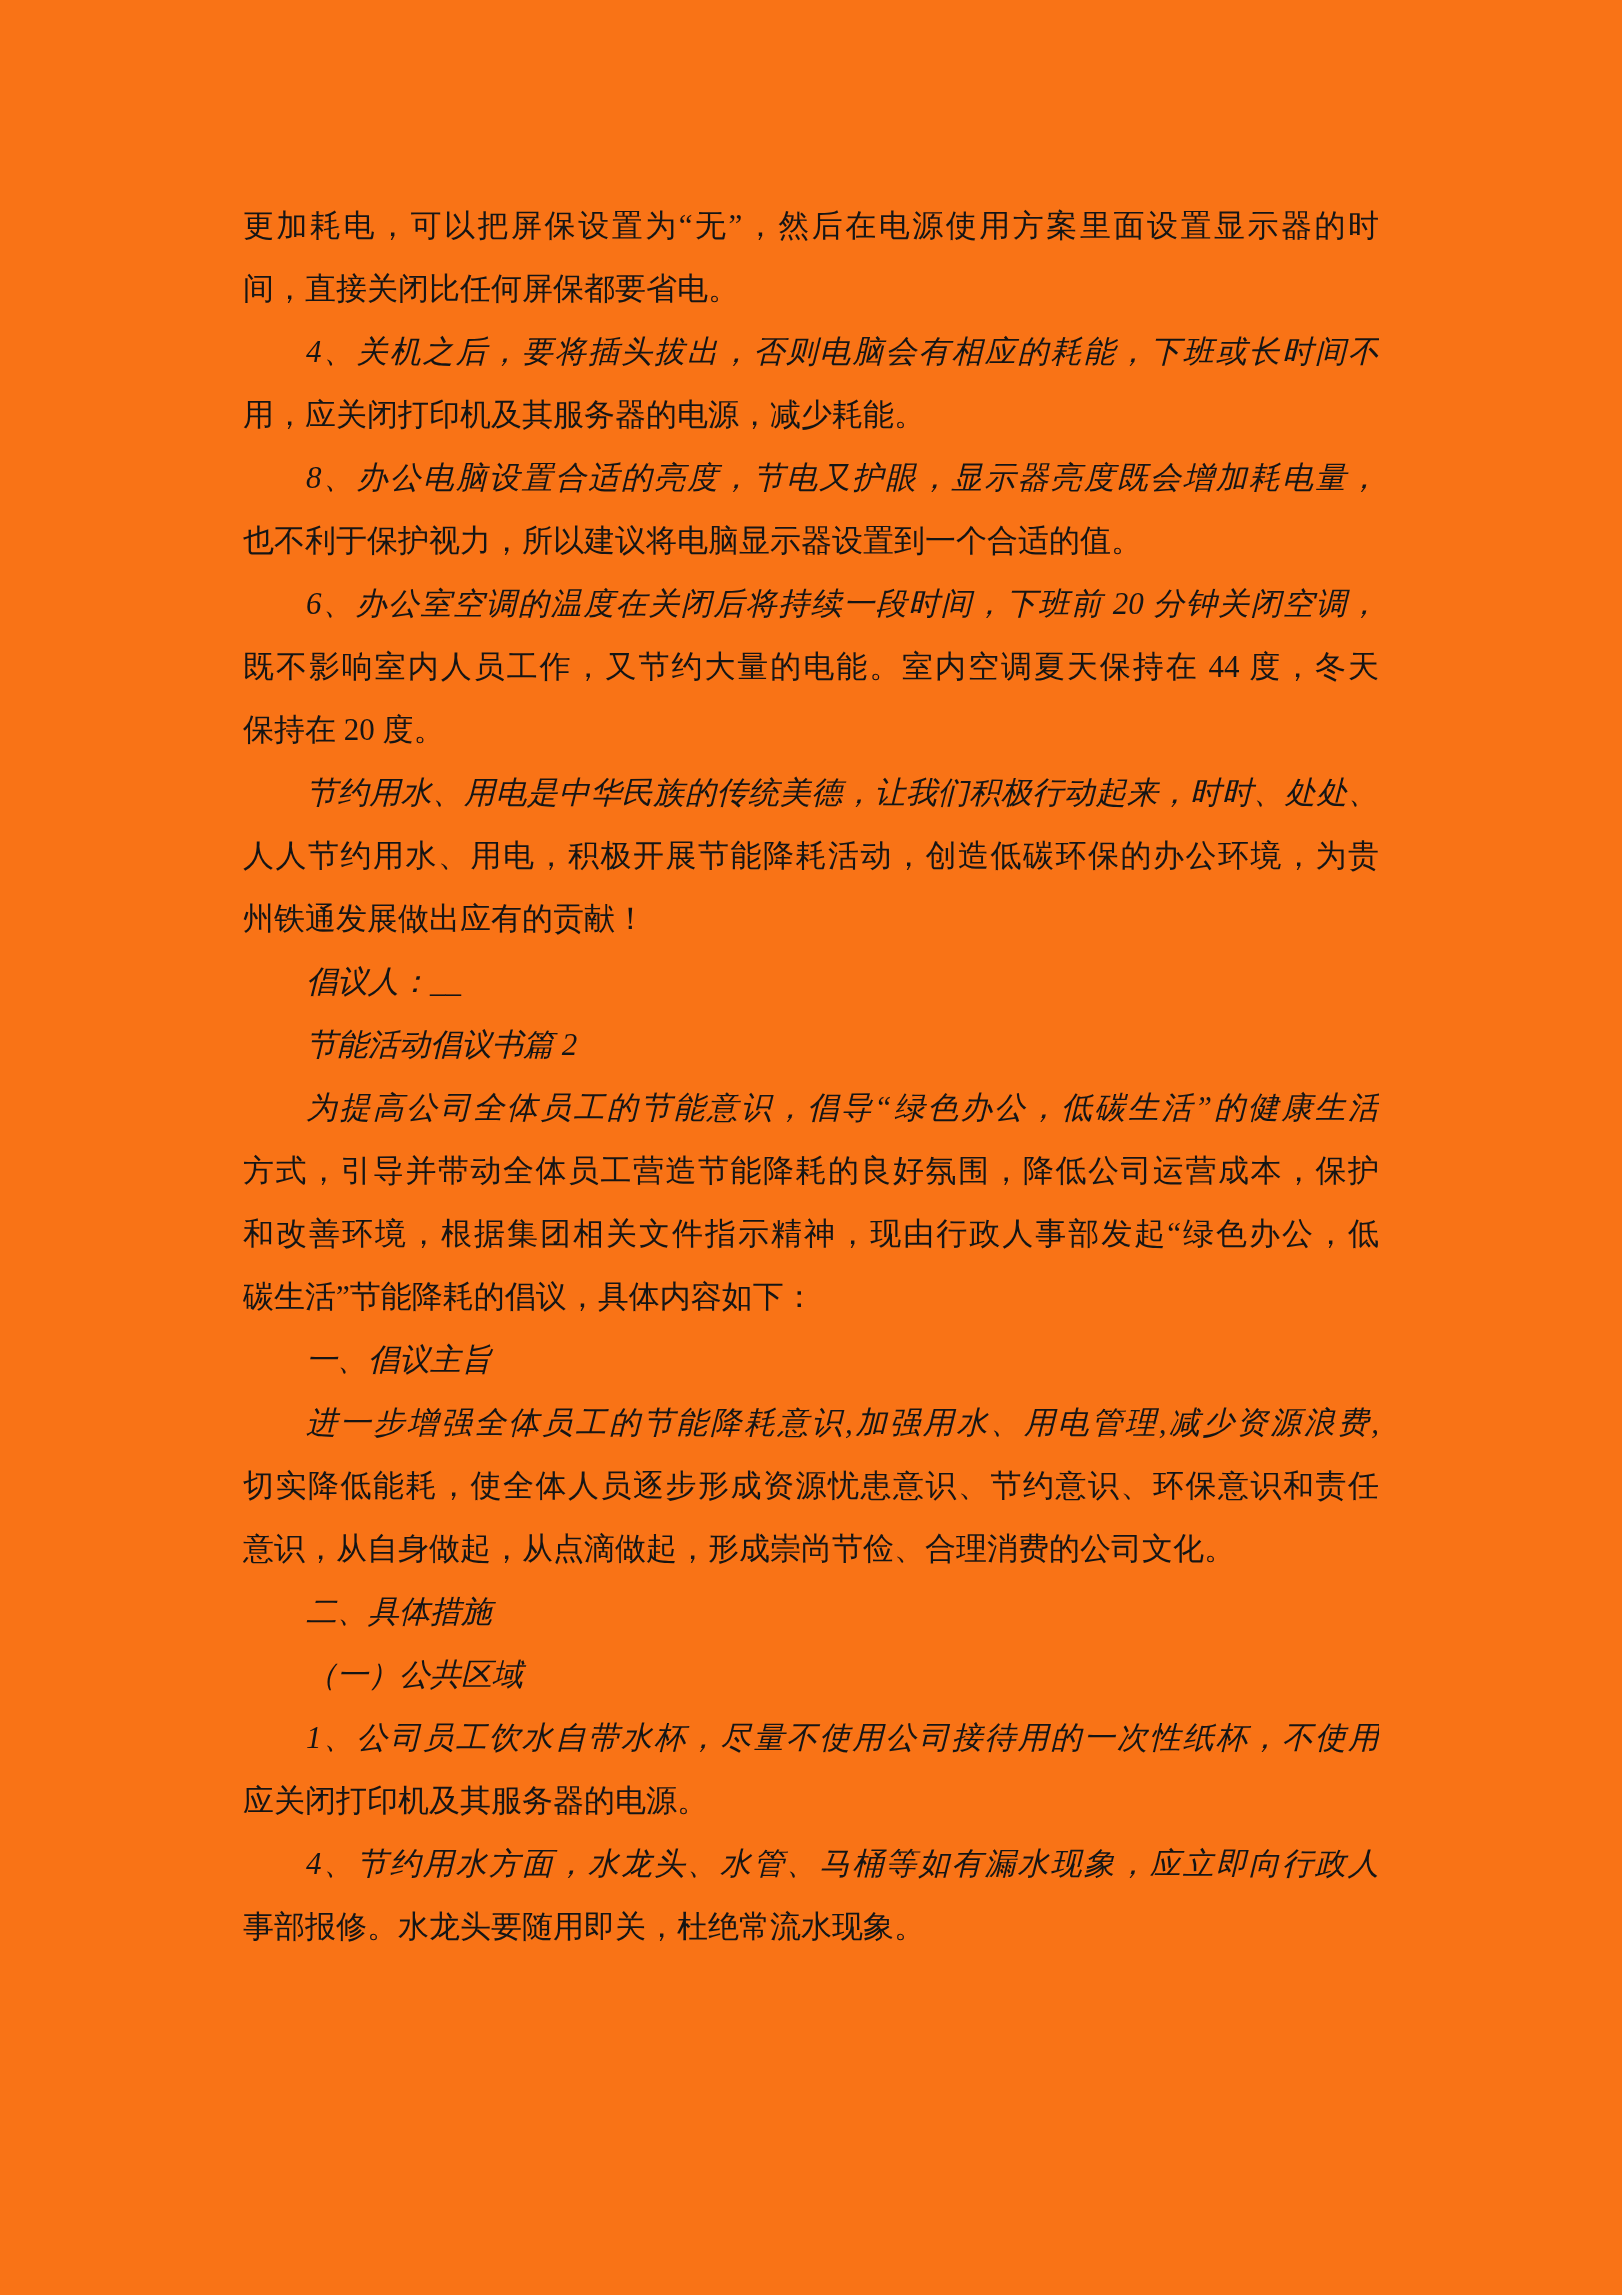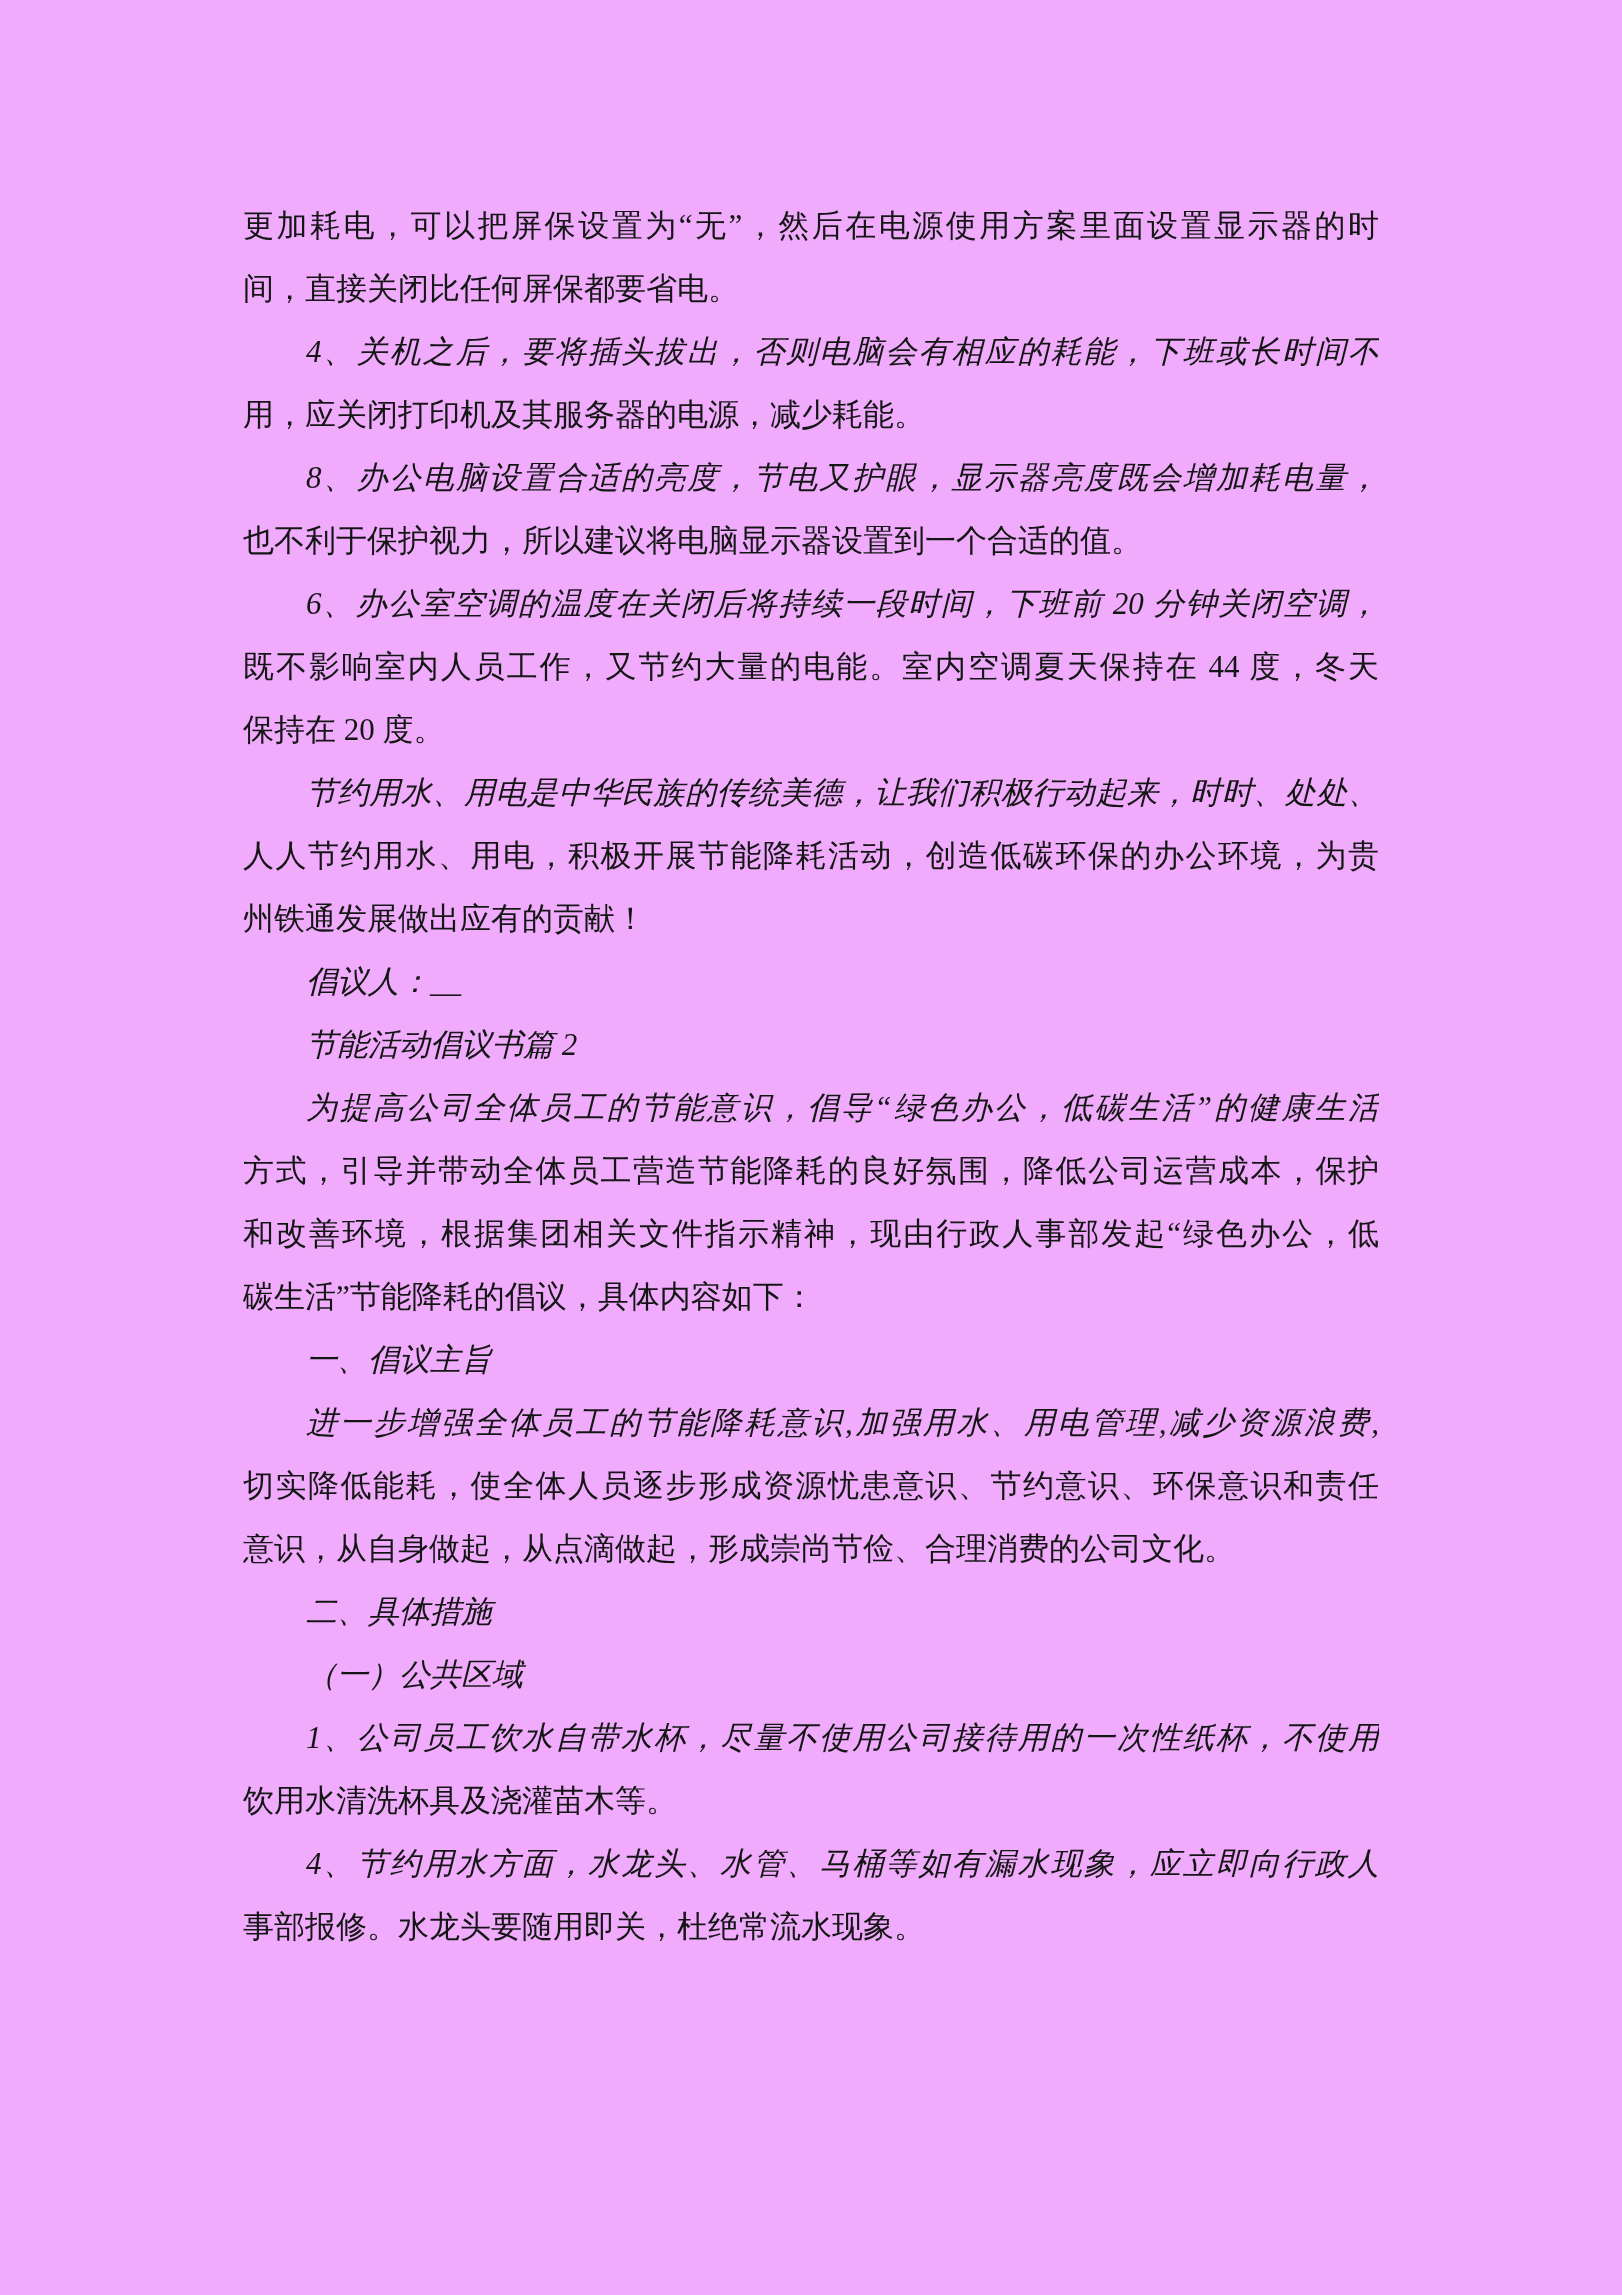--- a/index.html
+++ b/index.html
@@ -10,21 +10,21 @@
   body {
     width: 1623px;
     height: 2295px;
     position: relative;
   }
   .page {
     position: absolute;
     left: 0; top: 0;
     width: 1623px;
     height: 2295px;
-    background: #f0abfc;
+    background: #f97316;
   }
   .content {
     position: absolute;
     left: 243px;
     top: 194px;
     width: 1136px;
   }
   .line {
     font-family: "Liberation Serif", "DejaVu Serif", serif;
     font-size: 31px;
@@ -67,18 +67,18 @@
       <div class="line full">方式，引导并带动全体员工营造节能降耗的良好氛围，降低公司运营成本，保护</div>
       <div class="line full">和改善环境，根据集团相关文件指示精神，现由行政人事部发起“绿色办公，低</div>
       <div class="line">碳生活”节能降耗的倡议，具体内容如下：</div>
       <div class="line indent">一、倡议主旨</div>
       <div class="line indent full">进一步增强全体员工的节能降耗意识,加强用水、用电管理,减少资源浪费,</div>
       <div class="line full">切实降低能耗，使全体人员逐步形成资源忧患意识、节约意识、环保意识和责任</div>
       <div class="line">意识，从自身做起，从点滴做起，形成崇尚节俭、合理消费的公司文化。</div>
       <div class="line indent">二、具体措施</div>
       <div class="line indent">（一）公共区域</div>
       <div class="line indent full">1、公司员工饮水自带水杯，尽量不使用公司接待用的一次性纸杯，不使用</div>
-      <div class="line">饮用水清洗杯具及浇灌苗木等。</div>
+      <div class="line">应关闭打印机及其服务器的电源。</div>
       <div class="line indent full">4、节约用水方面，水龙头、水管、马桶等如有漏水现象，应立即向行政人</div>
       <div class="line">事部报修。水龙头要随用即关，杜绝常流水现象。</div>
     </div>
 </div>
 
 
 </body></html>

